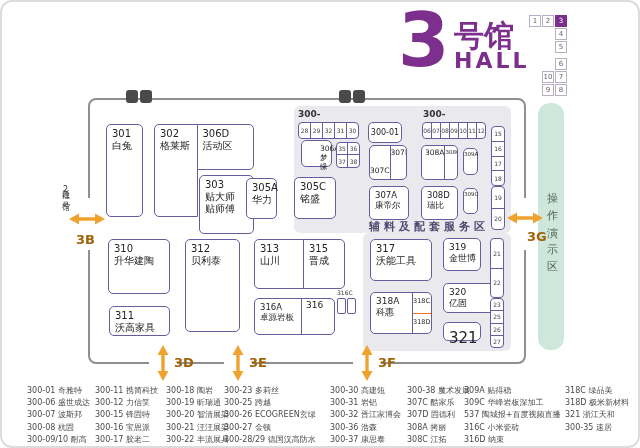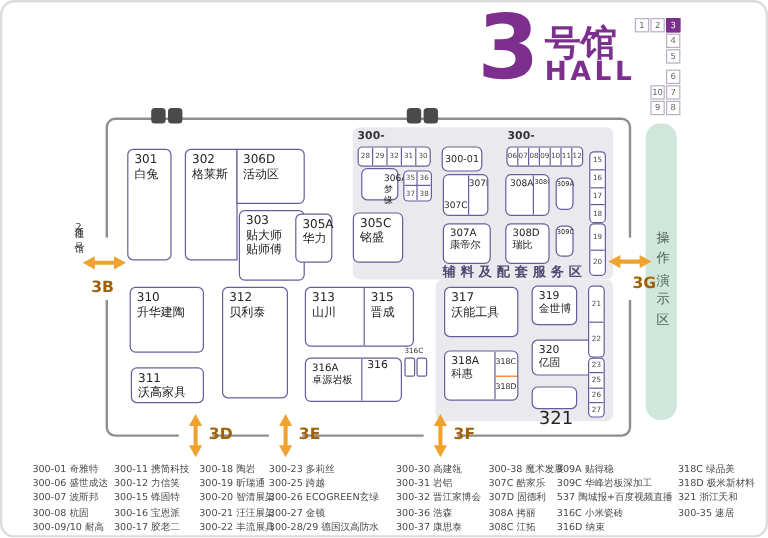--- a/index.html
+++ b/index.html
@@ -193,21 +193,21 @@
       <span>沃能工具</span>
     </div>
   <div class="booth" style="left:441px;top:236px;width:38px;height:33px;font-size:9px;">
       <span>319</span>
       <span>金世博</span>
     </div>
   <div class="booth" style="left:441px;top:281px;width:52px;height:30px;font-size:9px;">
       <span>320</span>
       <span>亿固</span>
     </div>
-  <div class="booth" style="left:441px;top:320px;width:38px;height:19px;font-size:15px;padding-top:16px;">
+  <div class="booth" style="left:441px;top:320px;width:38px;height:19px;font-size:15px;padding-top:6px;">
       <span>321</span>
     </div>
 
   <div class="blk" style="left:367px;top:143px;width:38px;height:35px;">
     <div class="sub" style="flex:1;text-align:center;padding-top:20px;font-size:7.5px;">
         <span>307C</span>
       </div>
     <div class="sub divL" style="flex:1;text-align:center;padding-top:2px;font-size:7.5px;">
         <span>307D</span>
       </div>

